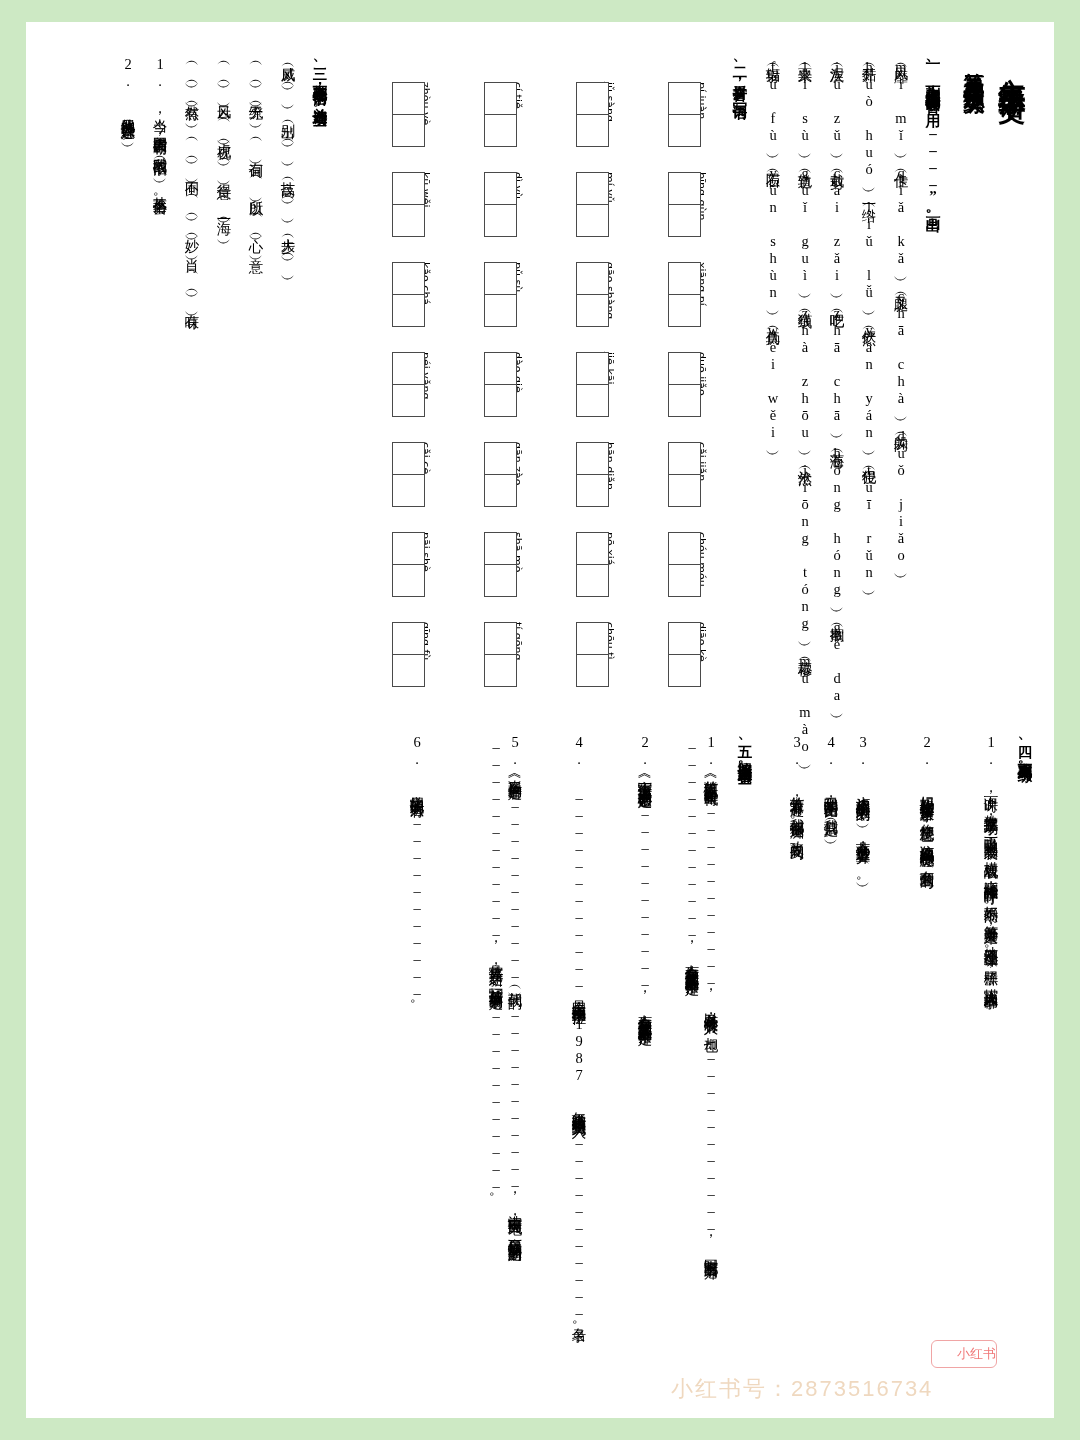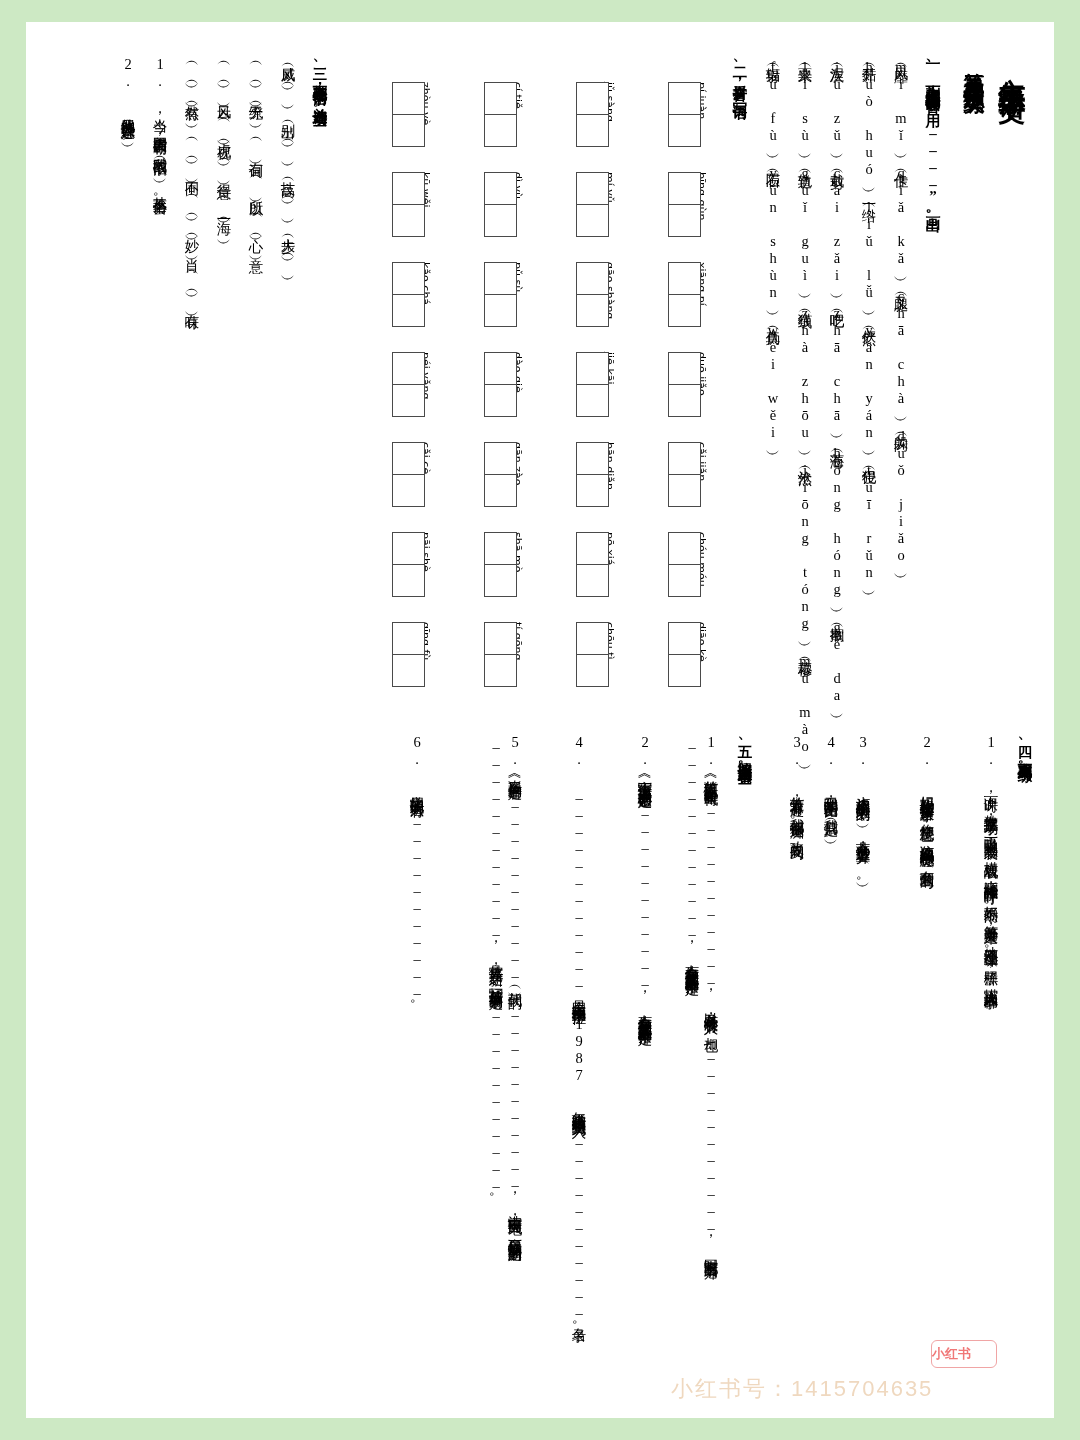--- a/index.html
+++ b/index.html
@@ -85,25 +85,24 @@
     writing-mode:horizontal-tb;
   }
   .badge{
     position:absolute;
     left:905px;top:1318px;
     width:64px;height:26px;
     border:1px solid #f0a5a5;
     border-radius:6px;
     color:#f07878;
     font-size:13px;
-    text-align:left;
+    text-align:right;
     line-height:26px;
     font-family:"Liberation Sans", sans-serif;
     writing-mode:horizontal-tb;
-    font-weight:bold;
   }
 </style>
 </head>
 <body>
 
 <div class="page">
 
   <div class="title">六年级上册语文</div>
   <div class="subtitle">第三单元基础知识过关练</div>
 
@@ -274,15 +273,15 @@
   <div class="colw" style="right:214px;top:712px;height:660px;width:26px;">4. 和无限的宇宙相比，我们只是（    ）。</div>
 
   <div class="colw" style="right:248px;top:712px;height:660px;width:26px;">3. 竹节人非常有趣，我们都很痴迷。（改为反问句）</div>
   <div class="colw bold" style="right:300px;top:712px;height:660px;width:26px;">五、按照课文内容填空。</div>
   <div class="colw" style="right:334px;top:712px;height:660px;width:60px;">1.《竹节人》回忆了作者童年时代____________，以及老师没收竹节人，却也____________，同时也写出了老师____________，有生命存在的天体必须具备的四个条件是：</div>
   <div class="colw" style="right:400px;top:712px;height:660px;width:60px;">2.《宇宙生命之谜》一课的中心话题是____________，有生命存在的天体必须具备的四个条件是：</div>
   <div class="colw" style="right:466px;top:712px;height:660px;width:26px;">4. ____________是全国重点文物保护单位，1987 年被联合国教科文组织列入____________名录。</div>
   <div class="colw" style="right:530px;top:712px;height:660px;width:90px;">5.《春日》的作者是____________（朝代）的____________，诗中写春回大地，自然景物焕然一新的是____________，具体写光景之新，抒写苦芳所得的句子是____________。</div>
   <div class="colw" style="right:628px;top:712px;height:660px;width:26px;">6. 常用的说明方法有____________。</div>
 
-  <div class="watermark">小红书号：1415704635</div>
+  <div class="watermark">小红书号：2873516734</div>
   <div class="badge">小红书</div>
 </div>
 
 </body></html>

